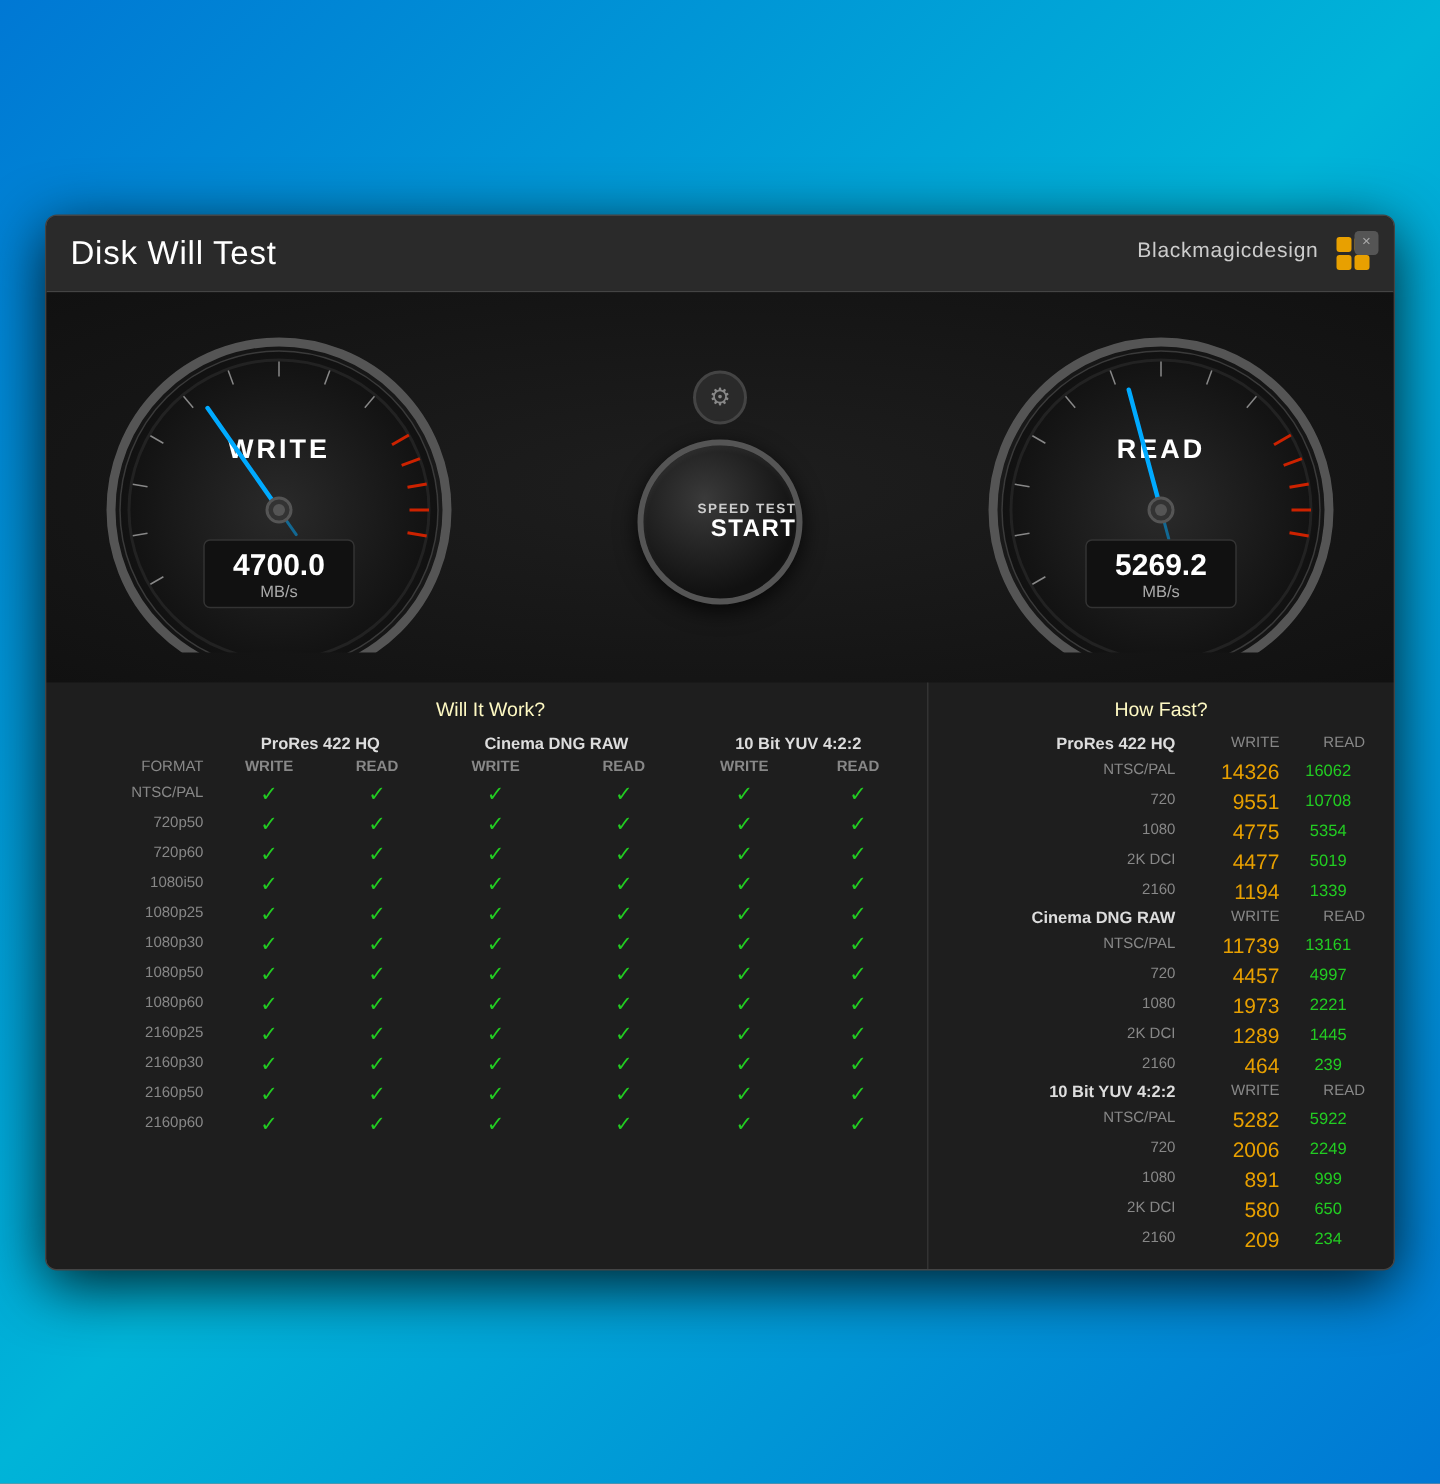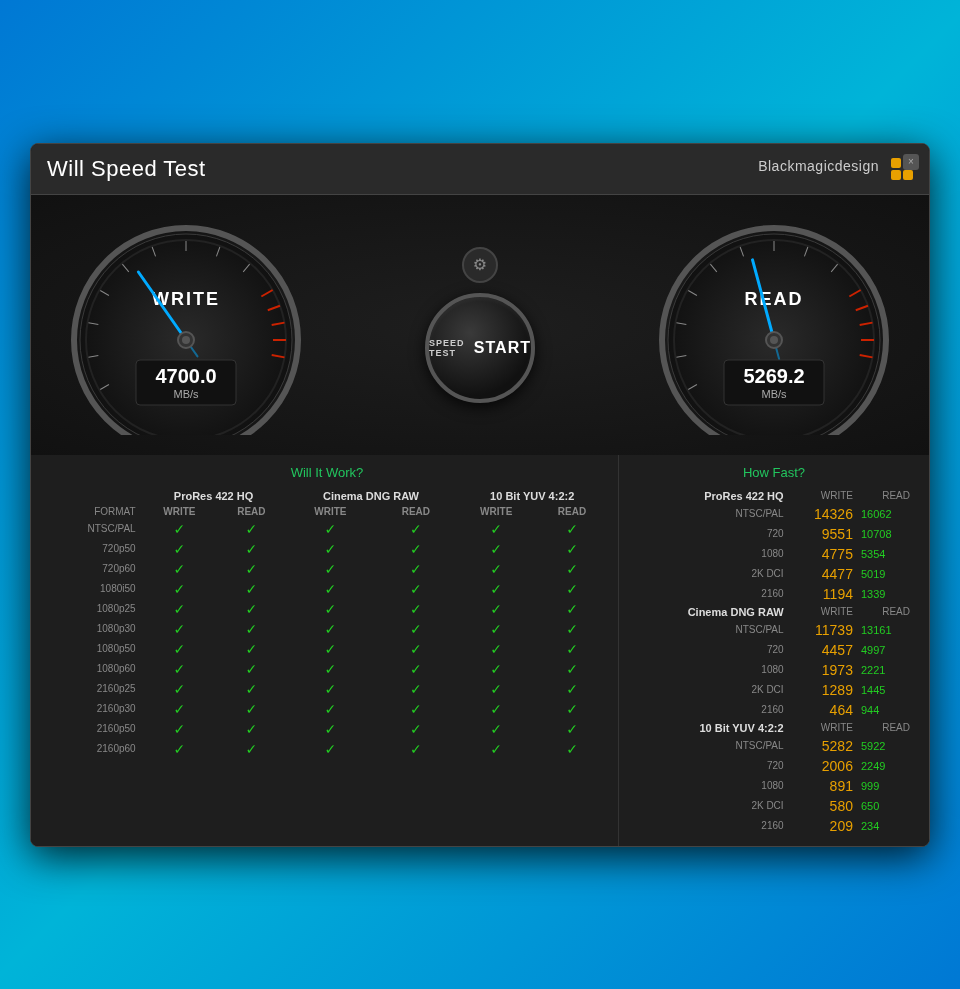--- a/index.html
+++ b/index.html
@@ -110,22 +110,22 @@
       color: #888;
       font-size: 16px;
     }
     .start-btn {
       width: 110px;
       height: 110px;
       border-radius: 50%;
       background: radial-gradient(circle at 40% 35%, #3a3a3a, #111 70%);
       border: 4px solid #555;
       display: flex;
-      flex-direction: row;
-      align-items: center;
+      flex-direction: column;
+      align-items: flex-end;
       justify-content: center;
       cursor: pointer;
       box-shadow: 0 4px 15px rgba(0,0,0,0.8), inset 0 2px 4px rgba(255,255,255,0.05);
     }
     .start-btn-label1 {
       color: #ccc;
       font-size: 9px;
       letter-spacing: 1px;
       font-weight: bold;
     }
@@ -144,21 +144,21 @@
       flex: 1;
       padding: 10px 10px 10px 15px;
       border-right: 1px solid #333;
     }
     .how-fast {
       width: 310px;
       padding: 10px 15px;
     }
     .section-title {
       text-align: center;
-      color: #22c55e;
+      color: #fef9c3;
       font-size: 13px;
       margin-bottom: 8px;
       font-weight: normal;
     }
     .compat-table {
       width: 100%;
       border-collapse: collapse;
       font-size: 11px;
     }
     .compat-table th, .compat-table td {
@@ -215,35 +215,35 @@
       font-size: 10px;
       text-align: right;
     }
     .write-val {
       color: #e8a000;
       text-align: right;
       font-size: 14px;
     }
     .read-val {
       color: #22cc22;
-      text-align: left;
+      text-align: center;
       font-size: 11px;
     }
   </style>
 </head>
 <body>
 
 <div class="window" style="position:relative;">
 
   <div class="close-btn">
     <span>×</span>
   </div>
 
   <div class="title-bar">
-    <span class="title-bar-title">Will Speed Test</span>
+    <span class="title-bar-title">Disk Will Test</span>
     <div class="title-bar-right">
       <span class="brand-name">Blackmagicdesign</span>
       <div class="brand-icon">
         <div class="brand-icon-row">
           <div class="brand-dot"></div>
           <div class="brand-dot"></div>
         </div>
         <div class="brand-icon-row">
           <div class="brand-dot"></div>
           <div class="brand-dot"></div>
@@ -552,21 +552,21 @@
               <td class="read-val">2221</td>
             </tr>
             <tr>
               <td class="row-label">2K DCI</td>
               <td class="write-val">1289</td>
               <td class="read-val">1445</td>
             </tr>
             <tr>
               <td class="row-label">2160</td>
               <td class="write-val">464</td>
-              <td class="read-val">944</td>
+              <td class="read-val">239</td>
             </tr>
             <tr>
               <td class="group-header" style="text-align: right;">10 Bit YUV 4:2:2</td>
               <td class="col-header">WRITE</td>
               <td class="col-header">READ</td>
             </tr>
             <tr>
               <td class="row-label">NTSC/PAL</td>
               <td class="write-val">5282</td>
               <td class="read-val">5922</td>

